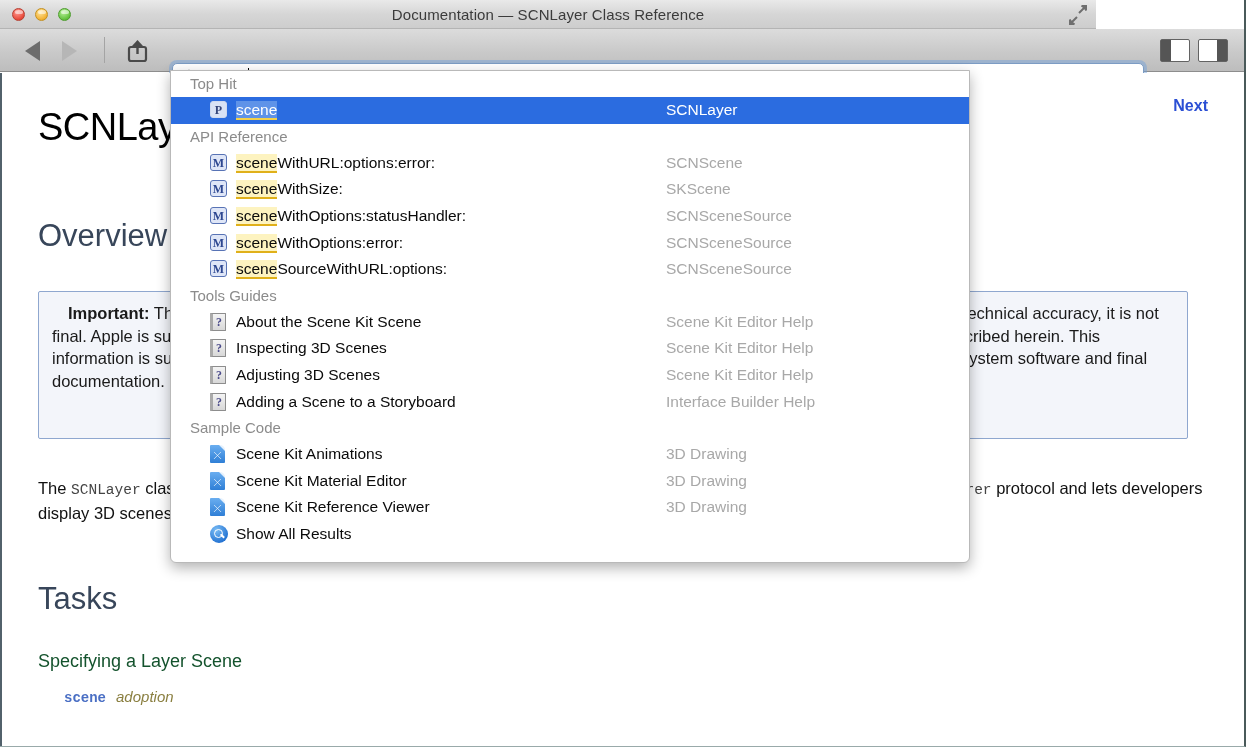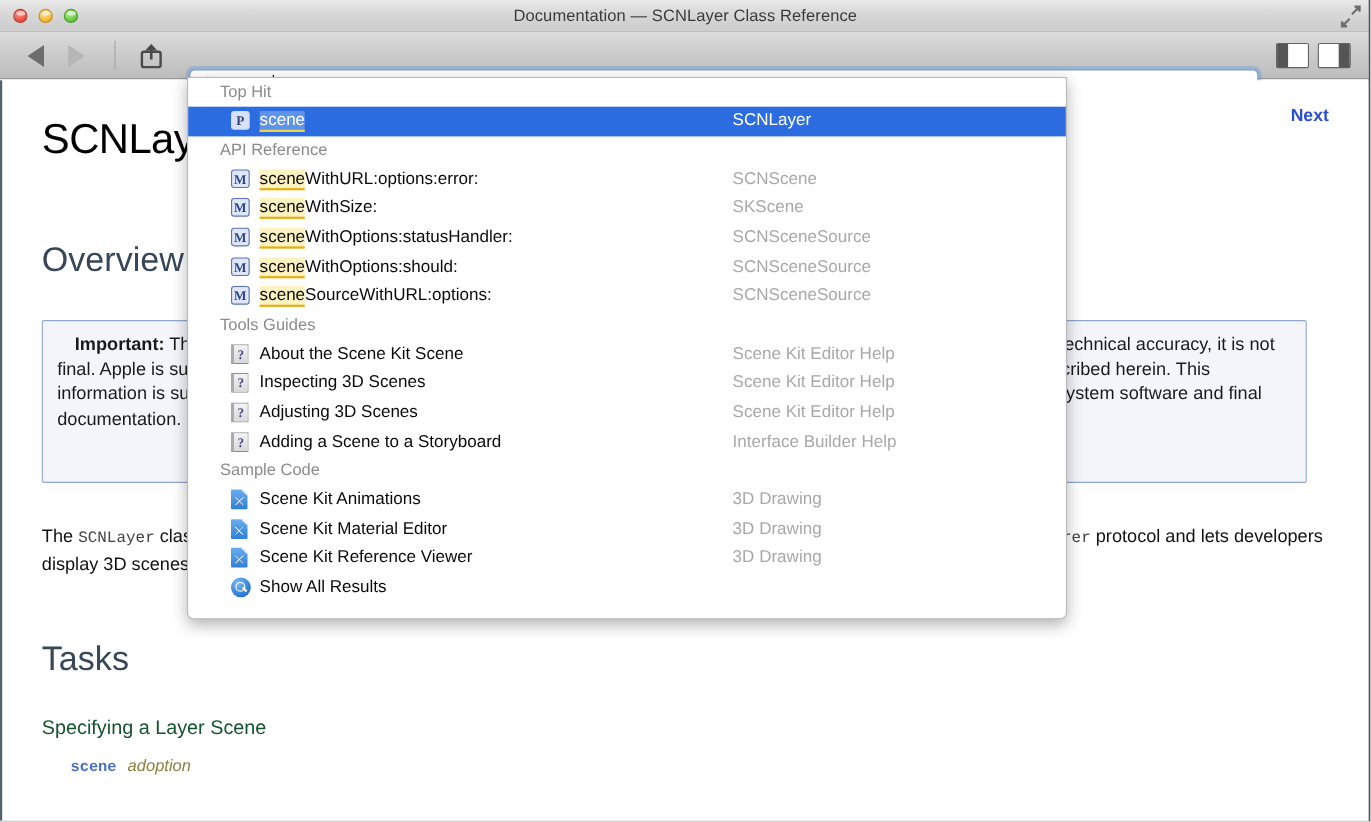--- a/index.html
+++ b/index.html
@@ -11,21 +11,21 @@
   #app {
     position:relative; width:1246px; height:747px;
     background:#fff;
     border-right:2px solid #4a5a5a;
     border-bottom:1px solid #9aa;
     overflow:hidden;
   }
 
   
   #titlebar {
-    position:absolute; left:0; top:0; width:1246px; height:29px;
+    position:absolute; left:0; top:0; width:1096px; height:29px;
     background:linear-gradient(to bottom,#e9e9e9 0%,#d6d6d6 50%,#cdcdcd 100%);
     border-bottom:1px solid #b4b4b4;
   }
   #title {
     position:absolute; left:0; top:0; width:100%; height:29px;
     line-height:29px; text-align:center;
     font-size:15px; color:#3b3b3b; letter-spacing:.1px;
   }
   .traffic { position:absolute; top:8px; width:13px; height:13px; border-radius:50%; }
   .traffic::after{ content:""; position:absolute; left:2px; top:1px; width:8px; height:4px;
@@ -127,21 +127,21 @@
 
   
   #search-dropdown {
     position:absolute; left:170px; top:70px; width:800px; height:493px;
     background:#fff; border:1px solid #b9b9b9;
     border-radius:0 0 6px 6px;
     box-shadow:0 5px 14px rgba(0,0,0,.30);
     overflow:hidden;
   }
   .section-header {
-    font-size:15px; color:#8b8b8b; padding-left:29px;
+    font-size:15px; color:#8b8b8b; padding-left:19px;
     height:26px; line-height:26px;
   }
   .result-row {
     display:flex; align-items:center; height:26.6px;
     padding-left:39px; cursor:pointer; position:relative;
   }
   .result-row.selected { background:#2b6ce0; }
   .result-icon {
     width:18px; height:18px; flex:0 0 18px; margin-right:8px;
     position:relative;
@@ -297,21 +297,21 @@
         <span class="result-icon">
           <span class="icon-badge icon-M" style="display: block;">M</span>
         </span>
         <span class="result-label"><span class="hl">scene</span><span>WithOptions:statusHandler:</span></span>
         <span class="result-source">SCNSceneSource</span>
       </div>
       <div class="result-row">
         <span class="result-icon">
           <span class="icon-badge icon-M" style="display: block;">M</span>
         </span>
-        <span class="result-label"><span class="hl">scene</span><span>WithOptions:should:</span></span>
+        <span class="result-label"><span class="hl">scene</span><span>WithOptions:error:</span></span>
         <span class="result-source">SCNSceneSource</span>
       </div>
       <div class="result-row">
         <span class="result-icon">
           <span class="icon-badge icon-M" style="display: block;">M</span>
         </span>
         <span class="result-label"><span class="hl">scene</span><span>SourceWithURL:options:</span></span>
         <span class="result-source">SCNSceneSource</span>
       </div>
       <div class="section-header">Tools Guides</div>

